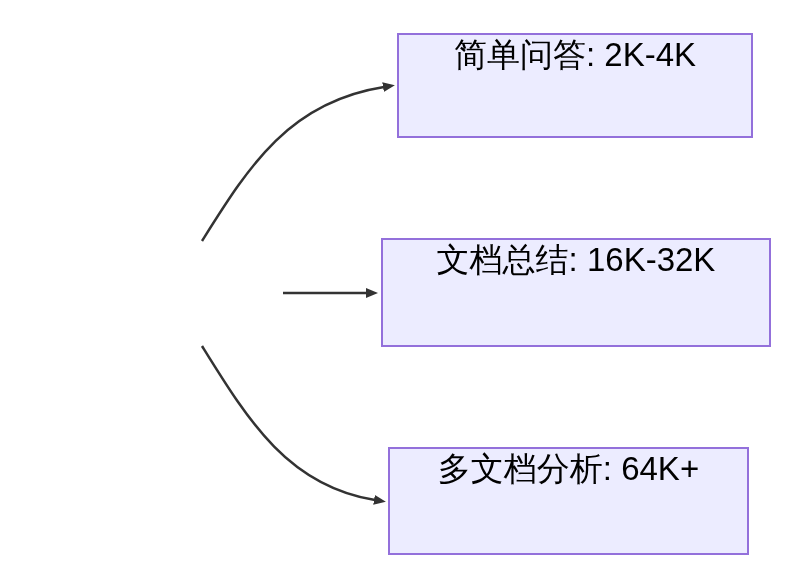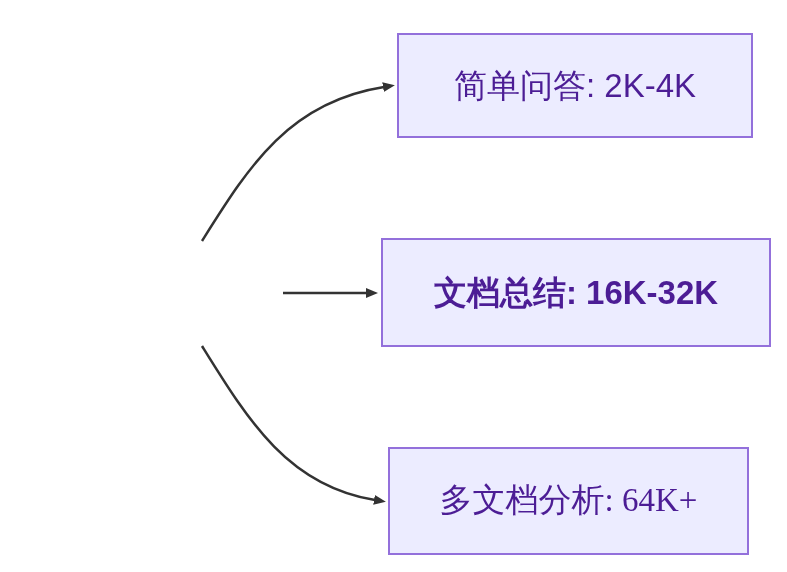--- a/index.html
+++ b/index.html
@@ -21,33 +21,32 @@
     top: 0;
     width: 787px;
     height: 572px;
     pointer-events: none;
   }
   .node {
     position: absolute;
     box-sizing: border-box;
     background: #ECECFF;
     border: 2px solid #9370DB;
-    color: #4c1d95;
+    color: #000000;
     font-size: 33px;
     line-height: 1.2;
     display: flex;
-    align-items: center;
     justify-content: center;
     text-align: center;
     white-space: nowrap;
   }
   .node-root { left: 33px;  top: 241px; width: 248px; height: 105px; }
   .node-b1   { left: 397px; top: 33px;  width: 356px; height: 105px; }
-  .node-b2   { left: 381px; top: 238px; width: 390px; height: 109px; font-weight: bold; }
-  .node-b3   { left: 388px; top: 447px; width: 361px; height: 108px; font-family: Liberation Serif, serif; }
+  .node-b2   { left: 381px; top: 238px; width: 390px; height: 109px; }
+  .node-b3   { left: 388px; top: 447px; width: 361px; height: 108px; }
 </style>
 </head>
 <body>
 
 <div class="canvas">
 
   <svg class="edges-layer" width="787" height="572" viewBox="0 0 787 572" xmlns="http://www.w3.org/2000/svg">
     <defs>
       <marker id="arrowhead" markerWidth="13" markerHeight="12" refX="1" refY="5" orient="auto" markerUnits="userSpaceOnUse">
         <path d="M0,0 L12,5 L0,10 Z" fill="#333333"></path>

